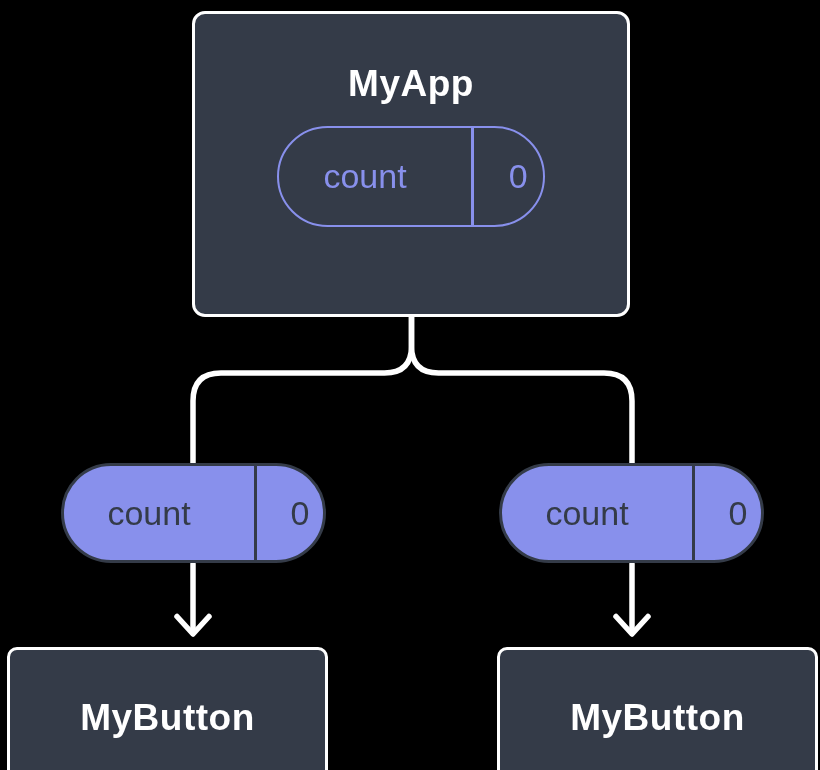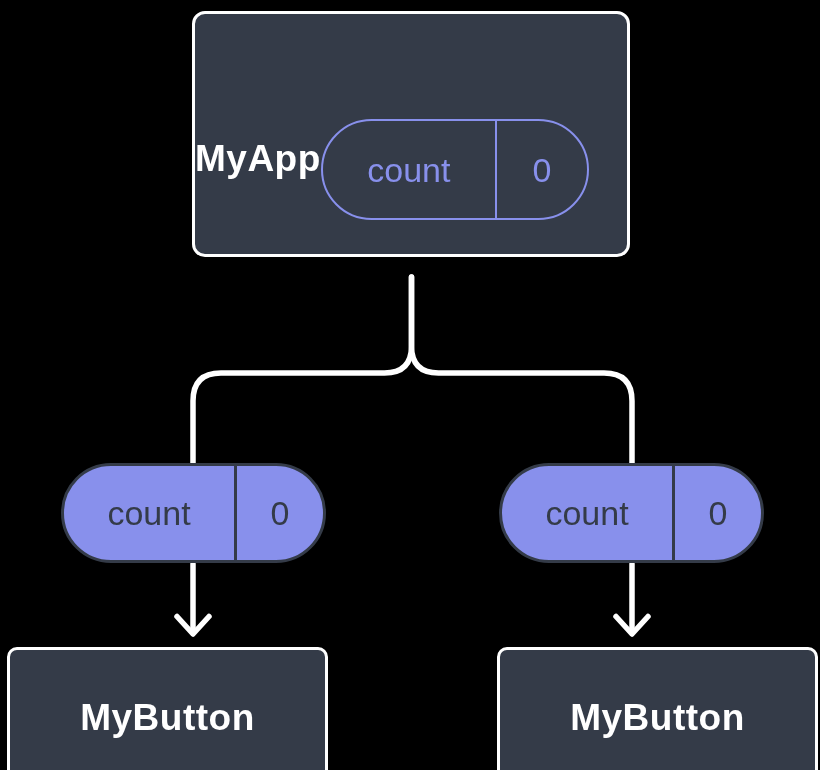--- a/index.html
+++ b/index.html
@@ -28,23 +28,24 @@
   .node {
     position: absolute;
     box-sizing: border-box;
     background: #343B48;
     border: 3px solid #FFFFFF;
   }
   .node-root {
     left: 192px;
     top: 11px;
     width: 438px;
-    height: 246px;
+    height: 306px;
     border-radius: 13px;
     display: flex;
+    flex-direction: column;
     align-items: center;
     padding-top: 50px;
   }
   .node-child {
     top: 647px;
     width: 321px;
     height: 142px;
     border-radius: 10px;
     display: flex;
     align-items: center;
@@ -60,20 +61,21 @@
     letter-spacing: 0.5px;
   }
 
   
   .pill {
     box-sizing: border-box;
     display: flex;
     align-items: stretch;
     font-size: 34px;
     line-height: 1;
+    gap: 20px;
   }
   .pill-outline {
     margin-top: 21px;
     width: 268px;
     height: 101px;
     border: 2.5px solid #8890EC;
     border-radius: 51px;
     color: #8890EC;
   }
   .pill-solid {

